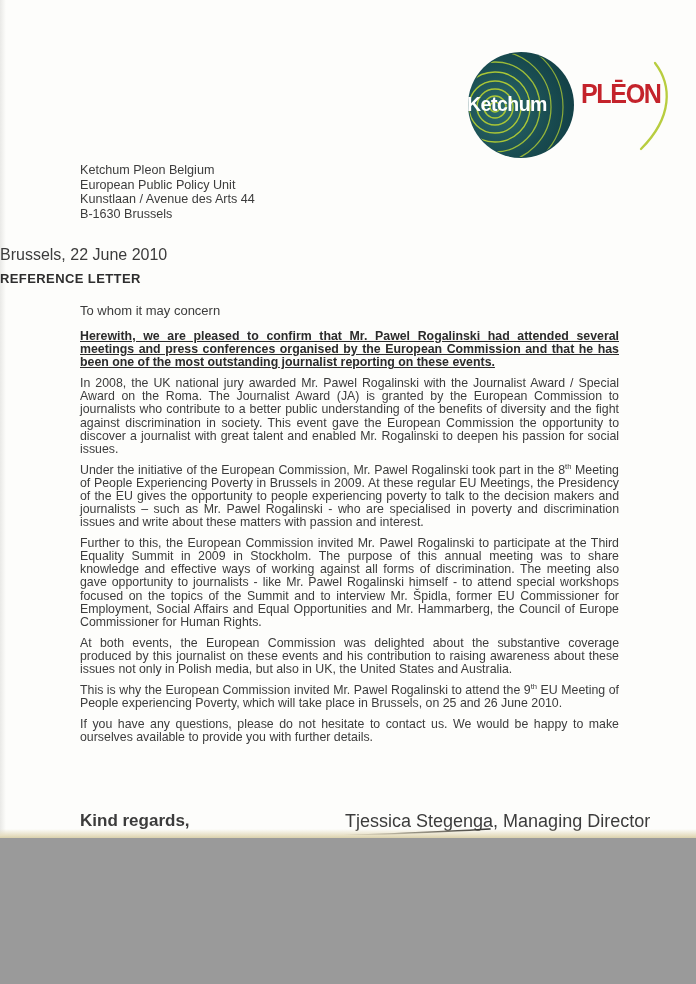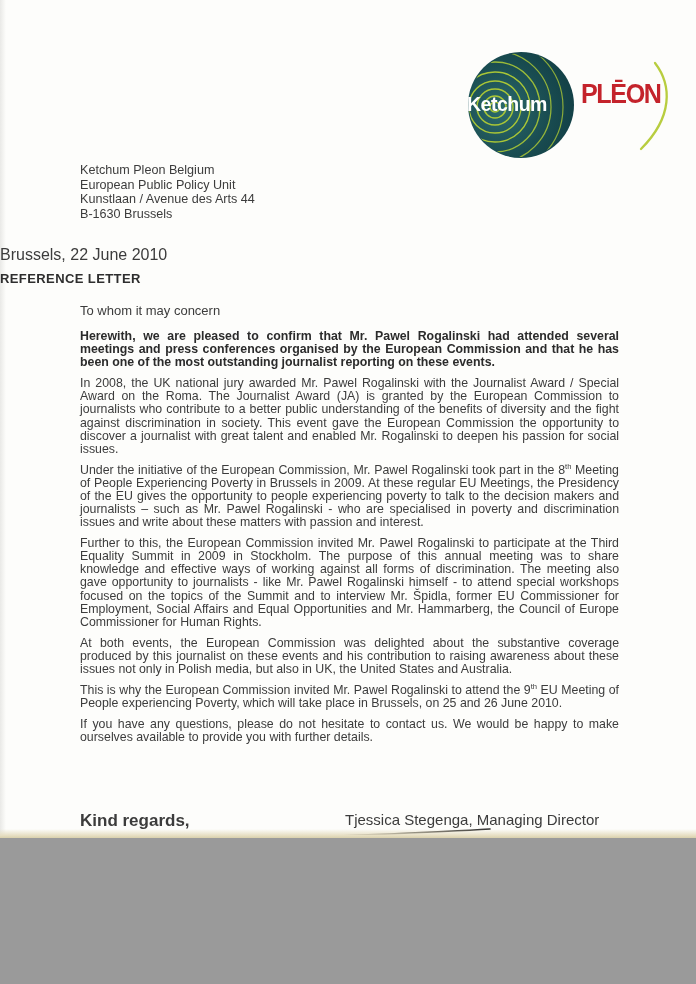--- a/index.html
+++ b/index.html
@@ -25,24 +25,24 @@
   .logo-arc{position:absolute;left:168px;top:12px;}
   
   .sender{position:absolute;left:80px;top:163px;font-size:12.6px;line-height:14.6px;}
   .dateline{position:absolute;left:0;top:246px;width:552px;font-size:16px;}
   .letter-title{position:absolute;left:0;top:271px;width:638px;
     font-size:13px;font-weight:bold;letter-spacing:.4px;color:#2e2e2e;}
   .salutation{position:absolute;left:80px;top:303px;font-size:13px;}
   .body-col{position:absolute;left:80px;top:330px;width:539px;
     font-size:12.35px;line-height:13.15px;text-align:justify;}
   .body-col p{margin:0 0 7.6px 0;}
-  .body-col p.lead-bold{font-weight:bold;color:#2b2b2b;}
+  .body-col p.lead-bold{font-weight:bold;color:#2b2b2b;text-decoration:underline;}
   .body-col sup{font-size:.62em;line-height:0;vertical-align:super;}
   .closing-left{position:absolute;left:80px;top:811px;font-size:17px;font-weight:bold;}
-  .closing-right{position:absolute;left:345px;top:811px;font-size:15px;}
+  .closing-right{position:absolute;left:345px;top:811px;font-size:18px;}
   
   .stamp{position:absolute;left:214px;top:837px;transform:rotate(2deg);
     transform-origin:left top;color:#3a3a3a;white-space:nowrap;
     text-shadow:0 0 .5px rgba(60,60,60,.7);}
   .stamp .s0{font-size:14.5px;font-weight:bold;letter-spacing:.2px;line-height:16px;}
   .stamp .s1{font-size:11.6px;font-weight:bold;line-height:13.8px;}
   
   .sig{position:absolute;left:0;top:0;pointer-events:none;}
 </style>
 </head>

